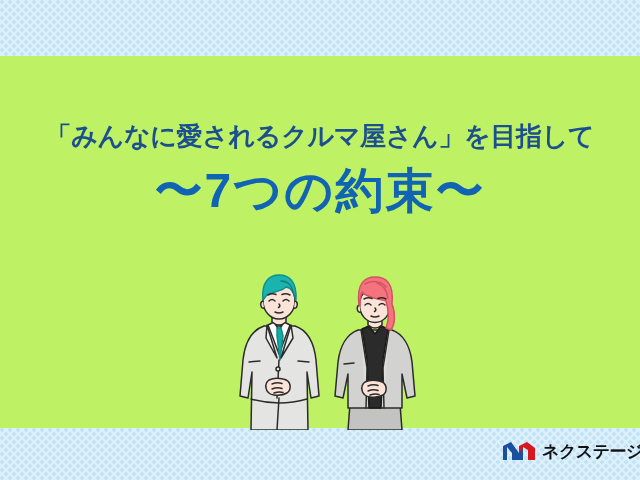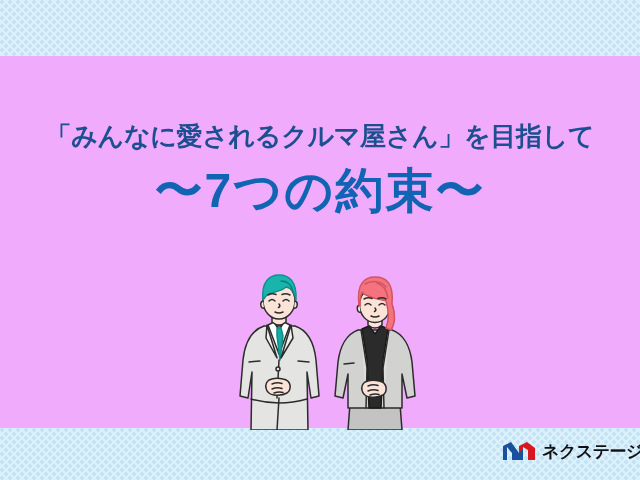--- a/index.html
+++ b/index.html
@@ -11,21 +11,21 @@
     width: 640px;
     height: 480px;
     font-family: "Liberation Sans", "DejaVu Sans", sans-serif;
   }
 
   #banner {
     position: relative;
     width: 640px;
     height: 480px;
     overflow: hidden;
-    background: #f0abfc;
+    background: #bef264;
   }
 
   
   .dot-band {
     position: absolute;
     left: 0;
     width: 640px;
     background-color: #dcf0fb;
     background-image:
       radial-gradient(circle at 2px 2px, #c2e3f5 1.6px, rgba(194,227,245,0) 1.9px),

